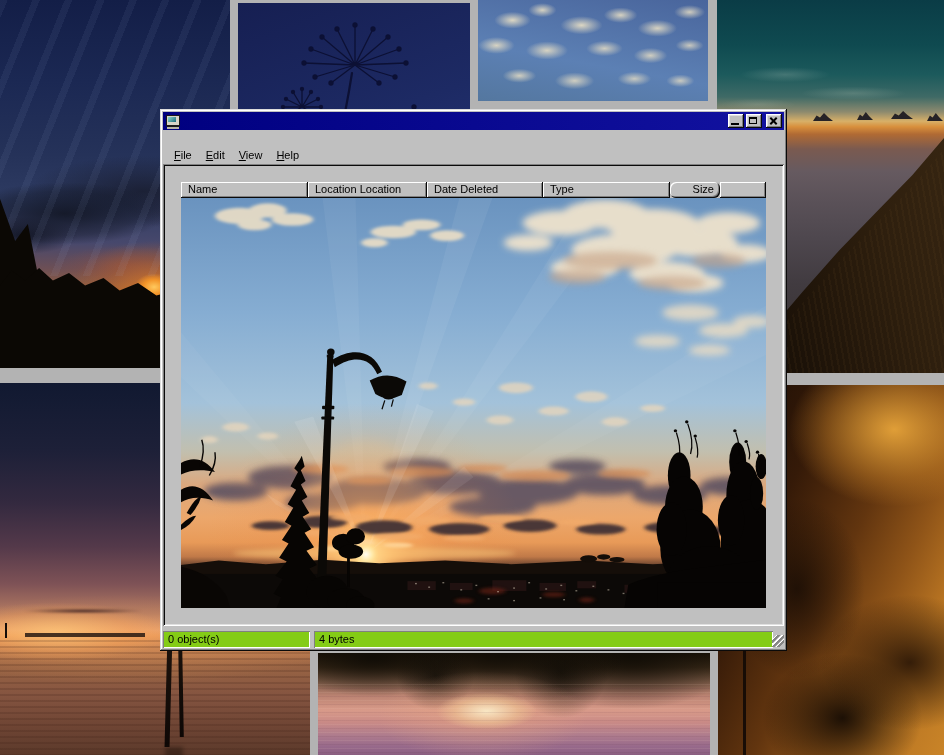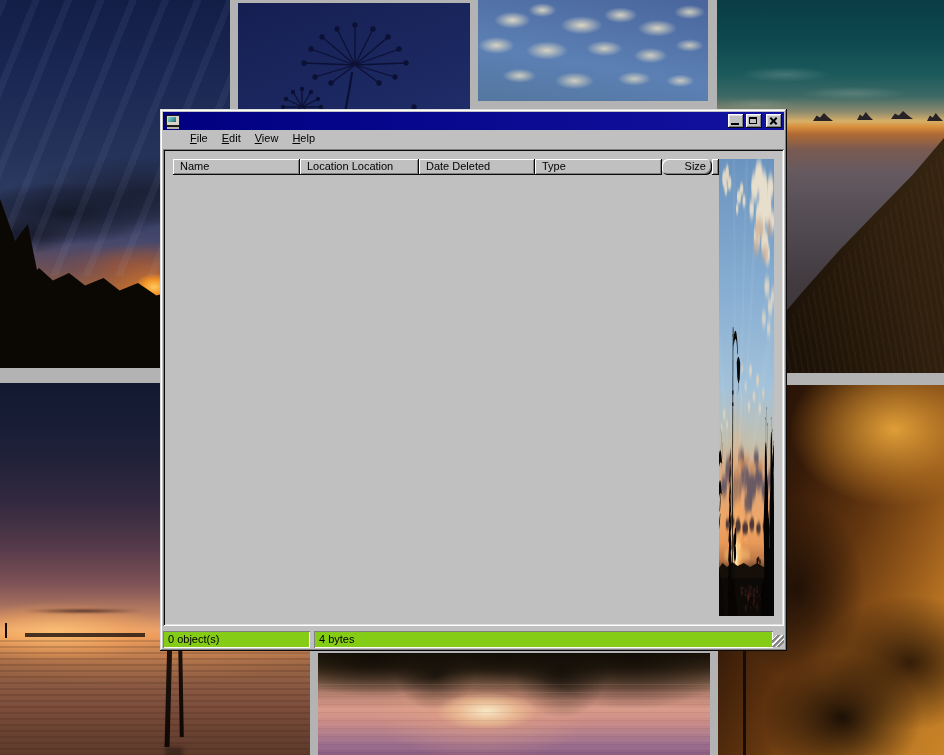--- a/index.html
+++ b/index.html
@@ -106,27 +106,27 @@
   .title-text{color:#fff;font-weight:bold;flex:1;}
   .tbtn{width:16px;height:14px;flex:none;background:#c0c0c0;position:relative;margin-left:2px;
     box-shadow: inset -1px -1px 0 #0a0a0a, inset 1px 1px 0 #ffffff, inset -2px -2px 0 #808080, inset 2px 2px 0 #dfdfdf;}
   .tbtn.close{margin-left:4px;}
   .g-min{position:absolute;left:3px;bottom:3px;width:8px;height:2px;background:#000;}
   .g-max{position:absolute;left:3px;top:3px;width:8px;height:7px;border:1px solid #000;border-top-width:2px;box-sizing:border-box;}
   .g-x{position:absolute;left:2px;top:2px;width:12px;height:10px;}
   .g-x::before,.g-x::after{content:"";position:absolute;left:1px;top:4px;width:9px;height:2px;background:#000;}
   .g-x::before{transform:rotate(45deg);} .g-x::after{transform:rotate(-45deg);}
 
-  .menubar{height:19px;flex:none;display:flex;align-items:flex-start;padding-left:20px;}
+  .menubar{height:34px;flex:none;display:flex;align-items:flex-end;padding-left:4px;}
   .menu-item{padding:2px 7px 3px 7px;cursor:default;}
   .hot{text-decoration:underline;}
 
-  .listframe{flex:1;display:flex;background:#c0c0c0;
+  .listframe{flex:1;display:flex;flex-direction:column;background:#c0c0c0;
     box-shadow: inset 1px 1px 0 #808080, inset -1px -1px 0 #ffffff, inset 2px 2px 0 #0a0a0a, inset -2px -2px 0 #dfdfdf;
-    padding:10px;box-sizing:border-box;position:relative;}
+    padding:18px;box-sizing:border-box;position:relative;}
   .colheaders{height:16px;flex:none;display:flex;position:relative;z-index:2;}
   .colh{background:#c0c0c0;box-sizing:border-box;padding:1px 0 0 7px;white-space:nowrap;overflow:hidden;
     box-shadow: inset -1px -1px 0 #0a0a0a, inset 1px 1px 0 #ffffff, inset -2px -2px 0 #808080;}
   .colh.right{text-align:right;padding-right:6px;padding-left:0;border-radius:6px;}
   .viewport{flex:1;position:relative;overflow:hidden;background:#3c5a80;}
   .viewport svg{position:absolute;left:0;top:0;width:100%;height:100%;}
 
   .statusbar{height:20px;flex:none;display:flex;align-items:flex-end;margin-top:2px;position:relative;}
   .spanel{height:17px;background:#84cc16;box-shadow: inset 1px 1px 0 #808080, inset -1px -1px 0 #ffffff;
     box-sizing:border-box;padding:2px 0 0 5px;white-space:nowrap;overflow:hidden;}

